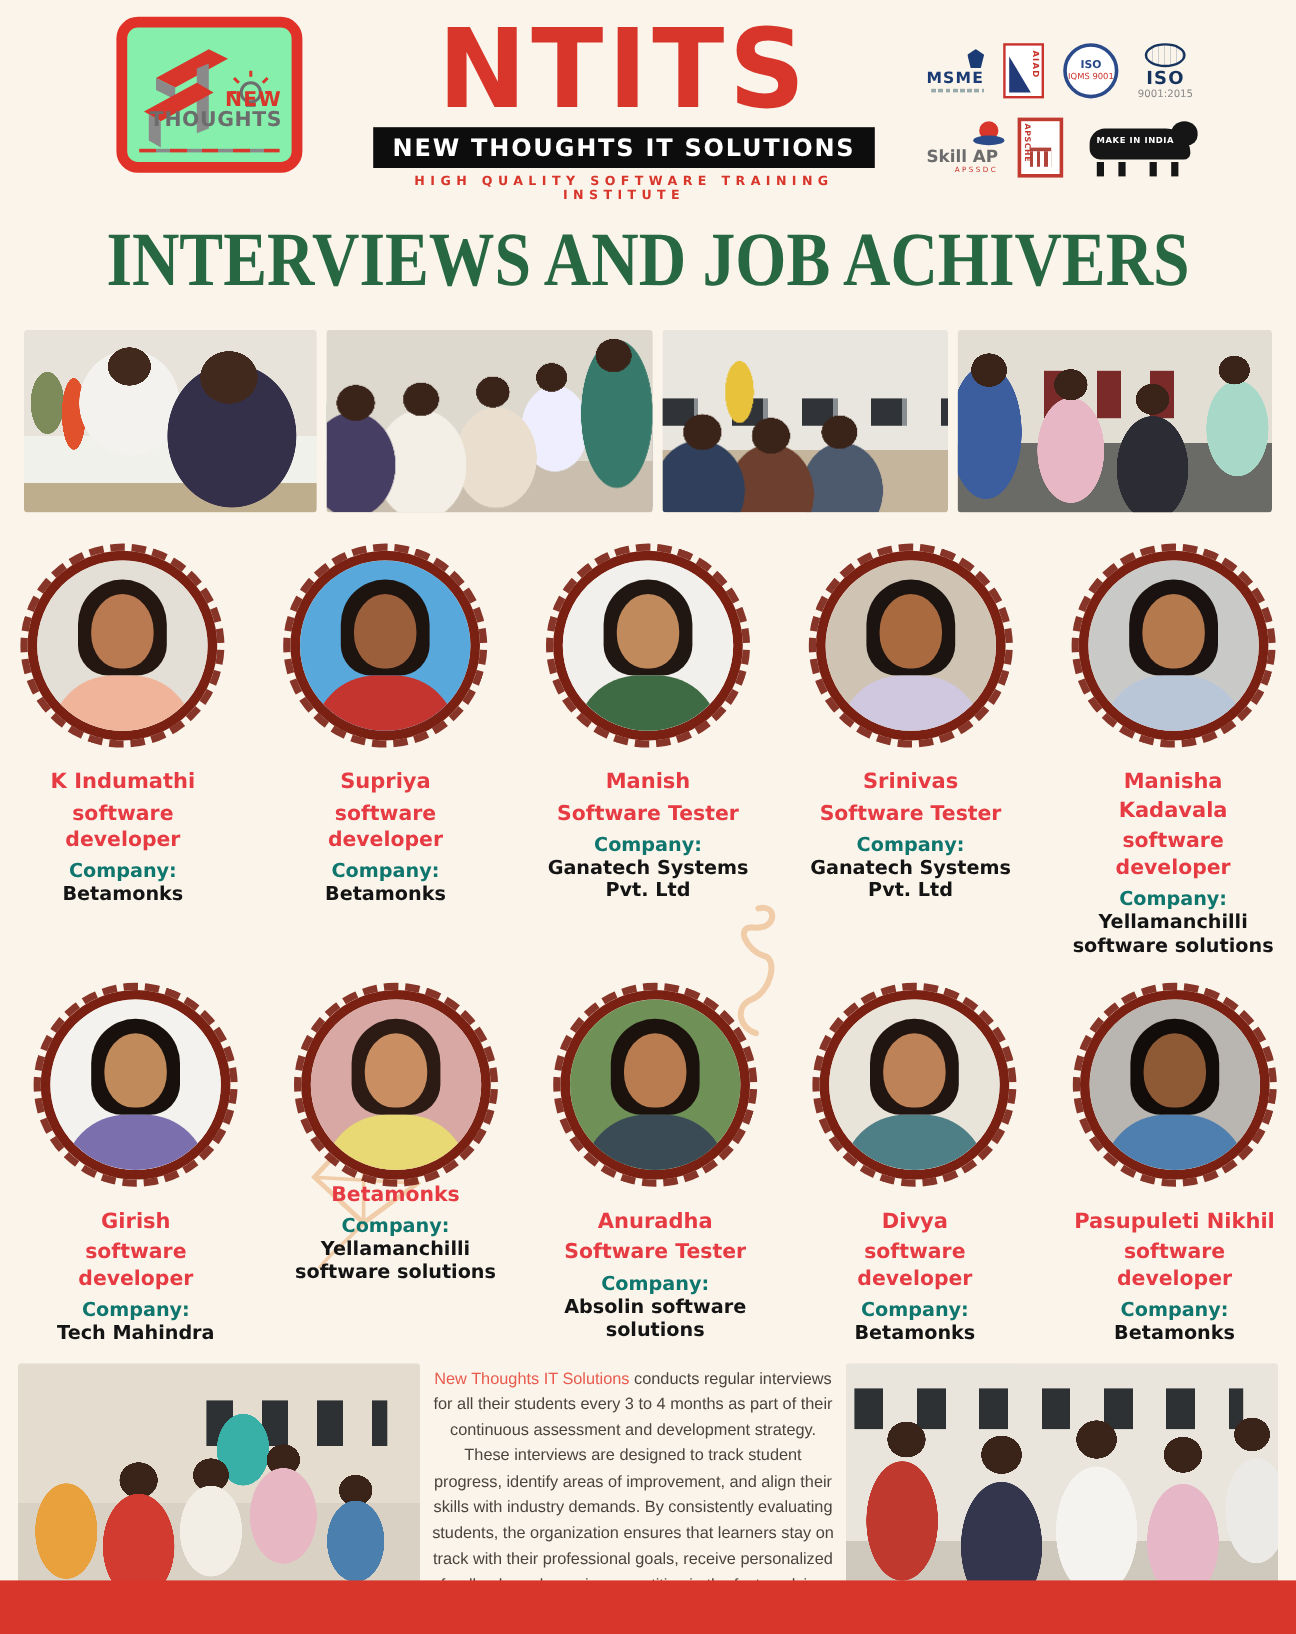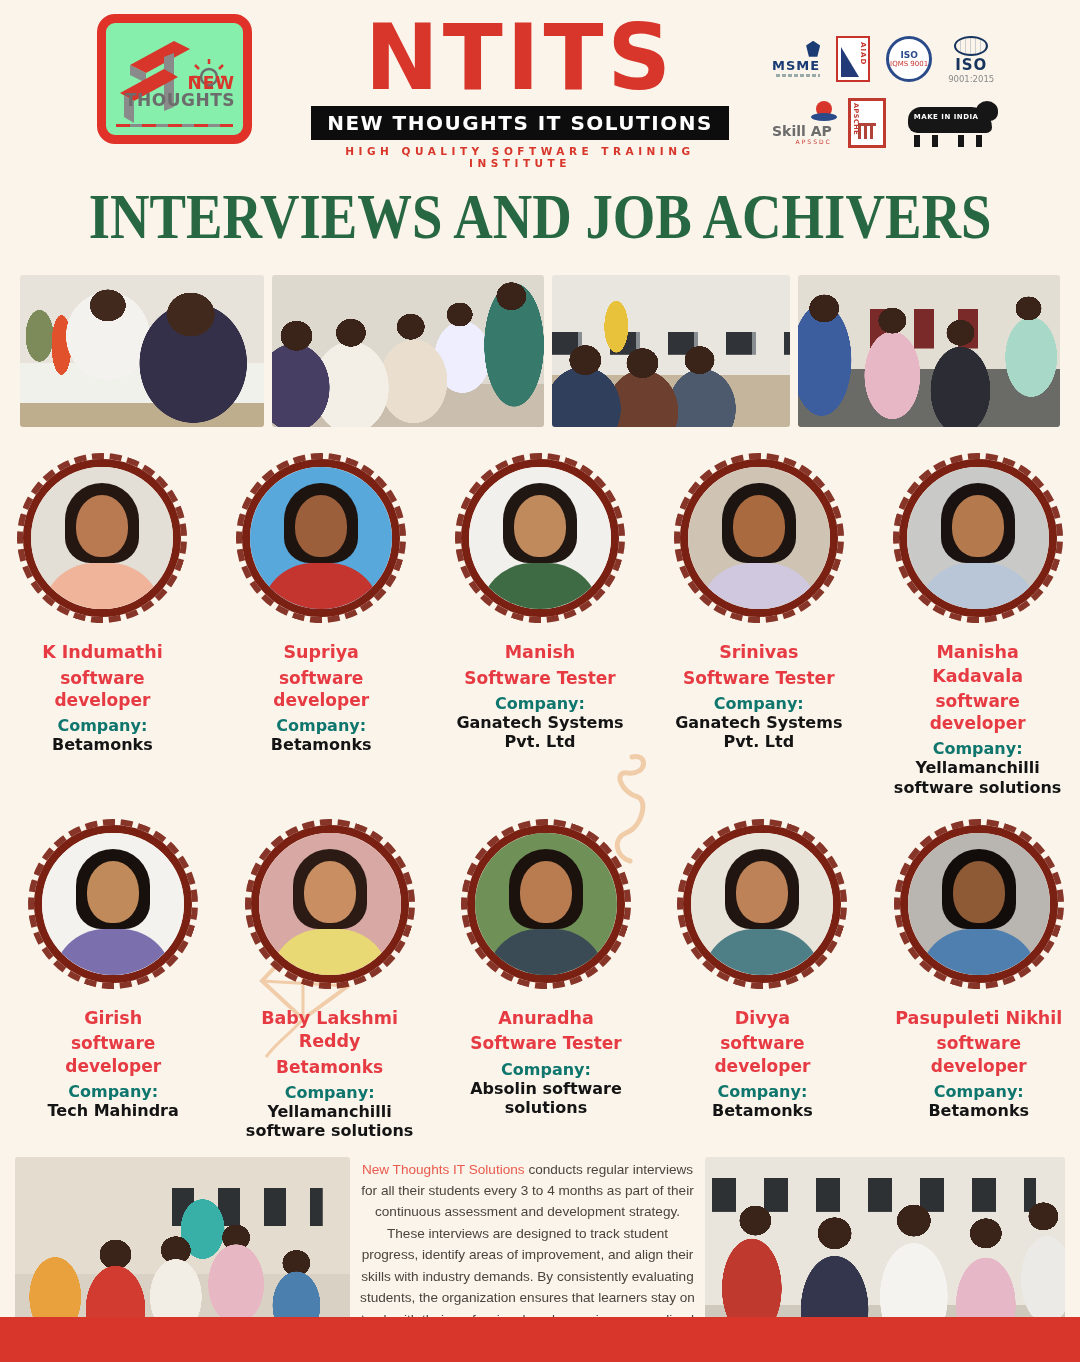--- a/index.html
+++ b/index.html
@@ -377,21 +377,20 @@
     <div class="ach-company">Tech Mahindra</div>
   </div>
       <div class="card">
     <div class="ring">
       <div class="avatar" style="background: rgb(216, 168, 164);">
         <span class="av-hair" style="background: rgb(43, 27, 20);"></span>
         <span class="av-face" style="background: rgb(201, 143, 98);"></span>
         <span class="av-shirt" style="background: rgb(232, 217, 116);"></span>
       </div>
     </div>
-    <div class="ach-name">Baby Lakshmi Reddy</div>
     <div class="ach-role">Betamonks</div>
     <div class="ach-company-label">Company:</div>
     <div class="ach-company">Yellamanchilli software solutions</div>
   </div>
       <div class="card">
     <div class="ring">
       <div class="avatar" style="background: rgb(111, 145, 88);">
         <span class="av-hair" style="background: rgb(27, 18, 14);"></span>
         <span class="av-face" style="background: rgb(185, 124, 80);"></span>
         <span class="av-shirt" style="background: rgb(58, 75, 86);"></span>

